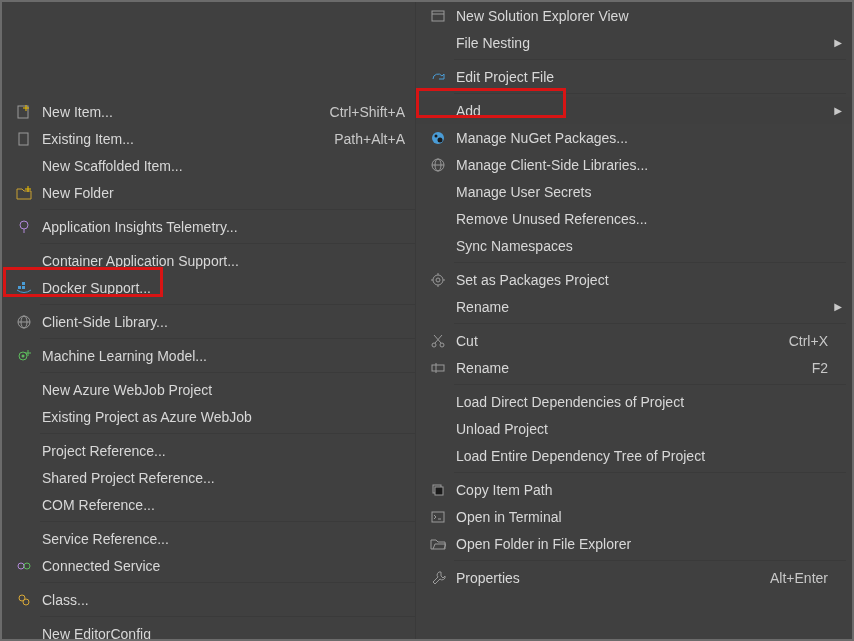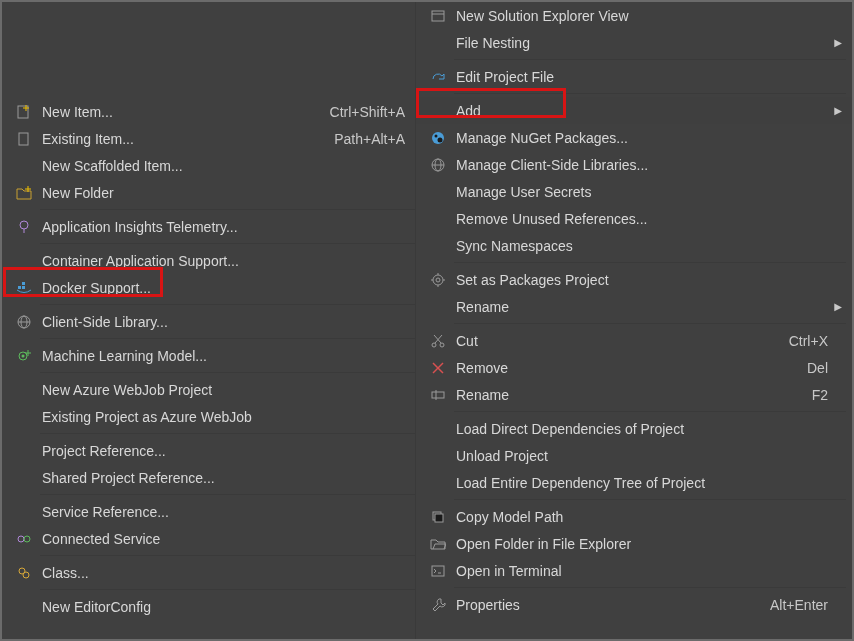--- a/index.html
+++ b/index.html
@@ -191,20 +191,24 @@
   <div class="menu-item">
     <span class="icon-col"></span>
     <span class="label-col">Project Reference...</span>
   </div>
 
   <div class="menu-item">
     <span class="icon-col"></span>
     <span class="label-col">Shared Project Reference...</span>
   </div>
 
+  <div class="menu-item">
+    <span class="icon-col"></span>
+    <span class="label-col">COM Reference...</span>
+  </div>
 
   <div class="sep"></div>
 
   <div class="menu-item">
     <span class="icon-col"></span>
     <span class="label-col">Service Reference...</span>
   </div>
 
   <div class="menu-item">
     <span class="icon-col">
@@ -350,31 +354,20 @@
           <circle cx="12" cy="12" r="2" fill="none" stroke="#9a9a9a"></circle>
           <line x1="5" y1="10" x2="12" y2="2" stroke="#9a9a9a"></line>
           <line x1="11" y1="10" x2="4" y2="2" stroke="#9a9a9a"></line>
         </svg>
     </span>
     <span class="label-col">Cut</span>
     <span class="shortcut-col">Ctrl+X</span>
     <span class="arrow-col"></span>
   </div>
 
-  <div class="menu-item">
-    <span class="icon-col">
-      <svg width="16" height="16">
-          <line x1="3" y1="3" x2="13" y2="13" stroke="#d85050" stroke-width="1.5"></line>
-          <line x1="13" y1="3" x2="3" y2="13" stroke="#d85050" stroke-width="1.5"></line>
-        </svg>
-    </span>
-    <span class="label-col">Remove</span>
-    <span class="shortcut-col">Del</span>
-    <span class="arrow-col"></span>
-  </div>
 
   <div class="menu-item">
     <span class="icon-col">
       <svg width="16" height="16">
           <rect x="2" y="5" width="12" height="6" fill="none" stroke="#9a9a9a"></rect>
           <line x1="6" y1="3" x2="6" y2="13" stroke="#9a9a9a"></line>
         </svg>
     </span>
     <span class="label-col">Rename</span>
     <span class="shortcut-col">F2</span>
@@ -403,47 +396,47 @@
 
   <div class="sep"></div>
 
   <div class="menu-item">
     <span class="icon-col">
       <svg width="16" height="16">
           <rect x="3" y="3" width="8" height="8" fill="none" stroke="#9a9a9a"></rect>
           <rect x="5" y="5" width="8" height="8" fill="#1a1a1a" stroke="#9a9a9a"></rect>
         </svg>
     </span>
-    <span class="label-col">Copy Model Path</span>
-    <span class="arrow-col"></span>
-  </div>
-
-  <div class="menu-item">
-    <span class="icon-col">
-      <svg width="16" height="16">
-          <path d="M1 4 h5 l2 2 h7 v7 h-14 z" fill="none" stroke="#9a9a9a"></path>
-          <path d="M3 13 l2 -5 h11 l-2 5" fill="none" stroke="#9a9a9a"></path>
-        </svg>
-    </span>
-    <span class="label-col">Open Folder in File Explorer</span>
+    <span class="label-col">Copy Item Path</span>
     <span class="arrow-col"></span>
   </div>
 
   <div class="menu-item">
     <span class="icon-col">
       <svg width="16" height="16">
           <rect x="2" y="3" width="12" height="10" fill="none" stroke="#9a9a9a"></rect>
           <path d="M4 6 l2 2 l-2 2" fill="none" stroke="#9a9a9a"></path>
           <line x1="8" y1="10" x2="11" y2="10" stroke="#9a9a9a"></line>
         </svg>
     </span>
     <span class="label-col">Open in Terminal</span>
     <span class="arrow-col"></span>
   </div>
 
+  <div class="menu-item">
+    <span class="icon-col">
+      <svg width="16" height="16">
+          <path d="M1 4 h5 l2 2 h7 v7 h-14 z" fill="none" stroke="#9a9a9a"></path>
+          <path d="M3 13 l2 -5 h11 l-2 5" fill="none" stroke="#9a9a9a"></path>
+        </svg>
+    </span>
+    <span class="label-col">Open Folder in File Explorer</span>
+    <span class="arrow-col"></span>
+  </div>
+
   <div class="sep"></div>
 
   <div class="menu-item">
     <span class="icon-col">
       <svg width="16" height="16">
           <path d="M11 2 a3 3 0 0 0 -3 5 l-5 5 l2 2 l5 -5 a3 3 0 0 0 5 -3 l-2 2 l-2 -2 z" fill="none" stroke="#9a9a9a"></path>
         </svg>
     </span>
     <span class="label-col">Properties</span>
     <span class="shortcut-col">Alt+Enter</span>

